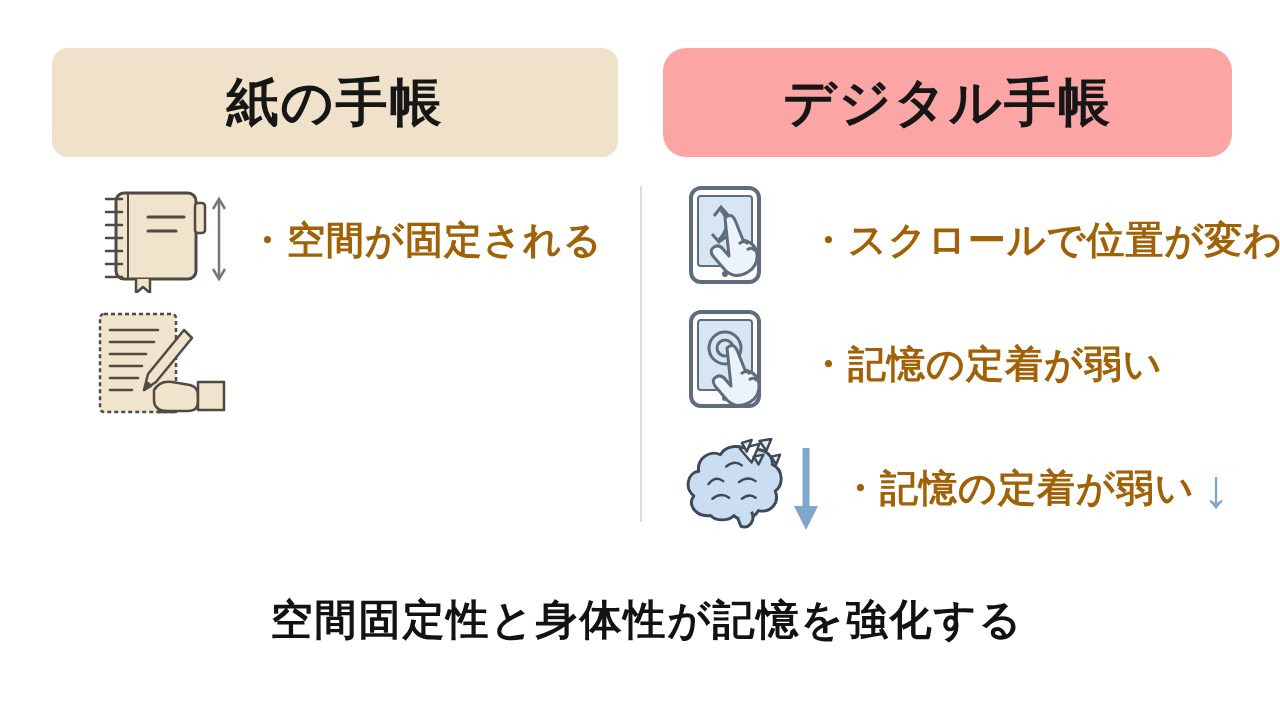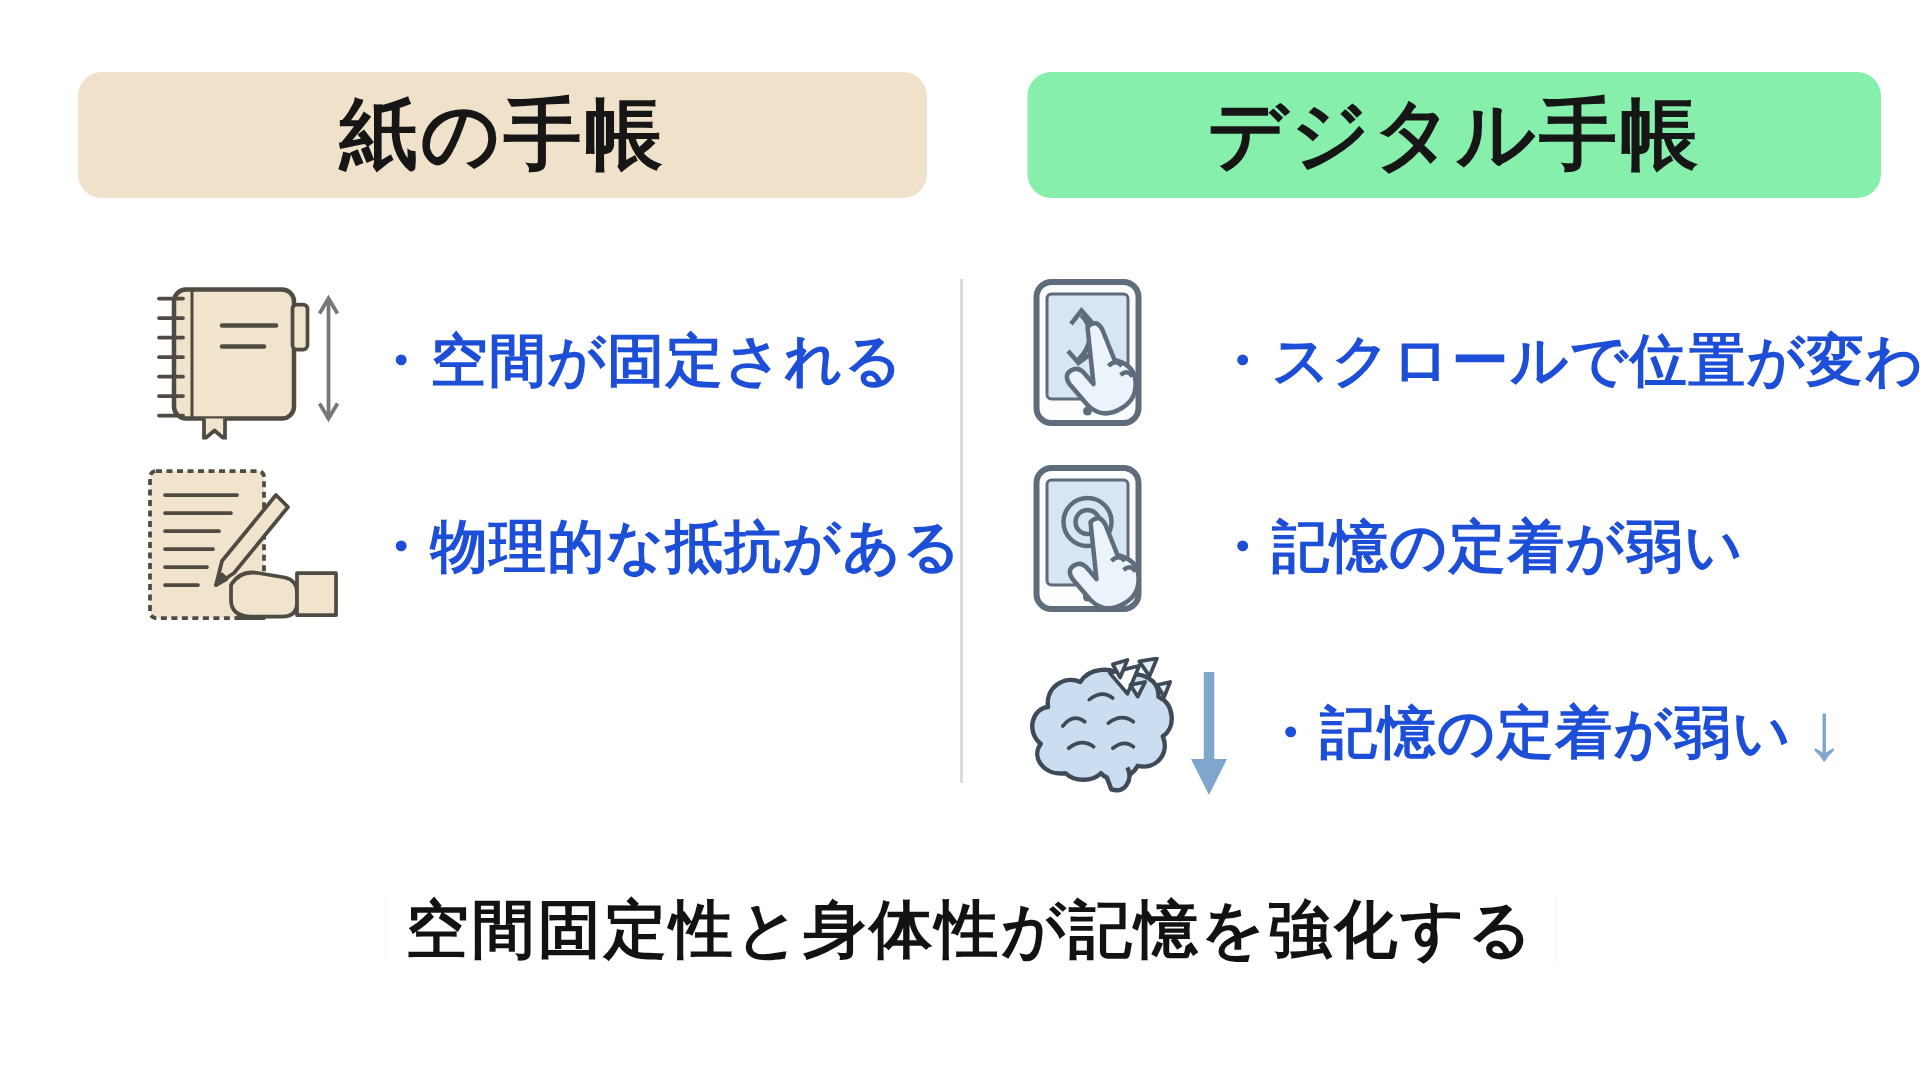--- a/index.html
+++ b/index.html
@@ -1,35 +1,35 @@
 <!DOCTYPE html>
 <html lang="ja"><head>
 <meta charset="utf-8">
 <style>
   html,body{margin:0;padding:0;background:#ffffff;}
   .canvas{
     position:relative;width:1280px;height:714px;background:#ffffff;overflow:hidden;
     font-family:"Liberation Sans","DejaVu Sans",sans-serif;color:#141414;
   }
   
-  .pill{position:absolute;top:48px;height:84px;border-radius:16px;
+  .pill{position:absolute;top:48px;height:109px;border-radius:16px;
         display:flex;align-items:center;justify-content:center;}
   .pill-left{left:52px;width:566px;background:#F0E2CA;}
-  .pill-right{left:685px;width:569px;background:#86efac;}
+  .pill-right{left:663px;width:569px;background:#fca5a5;border-radius:23px;}
   .pill .pill-label{font-size:52px;font-weight:700;letter-spacing:2px;color:#161616;}
   
   .divider{position:absolute;left:640px;top:186px;width:2px;height:336px;background:#DBDBDB;}
   
   .col{position:absolute;top:188px;}
   .col-left{left:92px;}
   .col-right{left:683px;}
   .row{display:flex;align-items:center;height:104px;margin-bottom:20px;}
   .icon-box{display:flex;align-items:center;margin-right:16px;flex:none;}
   .col-right .icon-box{margin-right:18px;}
-  .item-text{font-size:38px;font-weight:700;letter-spacing:1px;white-space:nowrap;color:#1d4ed8;}
+  .item-text{font-size:38px;font-weight:700;letter-spacing:1px;white-space:nowrap;color:#a16207;}
   .suffix{font-size:54px;font-weight:700;line-height:1;margin-left:8px;}
   .col-left .suffix{color:#B2A078;}
   .col-right .suffix{color:#7FA7CE;}
   .gap4{width:4px;flex:none;}
   
   .footer-banner{
     position:absolute;left:257px;top:574px;width:780px;height:92px;
     border-radius:26px;padding:0;box-sizing:border-box;
     background:linear-gradient(100deg,#E3D3B5 0%,#F2EFE8 50%,#ABCBE7 100%);
   }
@@ -97,21 +97,20 @@
               <line x1="18" y1="80" x2="40" y2="80"></line>
           </g>
           <g stroke="#4F4B43" stroke-width="2.5" fill="#F1E4CC" stroke-linejoin="round">
             <path d="M92,20 L100,28 L64,72 L52,80 L56,64 Z"></path>
             <path d="M52,80 L56,73 L59,76 Z" fill="#4F4B43"></path>
             <path d="M62,80 q6,-10 18,-8 l18,3 q8,2 8,10 v7 q0,9 -10,9 h-20 q-14,0 -14,-11 z"></path>
             <rect x="106" y="72" width="26" height="28"></rect>
           </g>
         </svg>
       </span>
-      <span class="item-text">・物理的な抵抗がある</span>
       <span class="suffix"></span>
     </div>
 
   </div>
 
   <div class="col col-right">
 
     <div class="row">
       <span class="icon-box">
         <svg width="108" height="112" viewBox="0 0 108 112">

